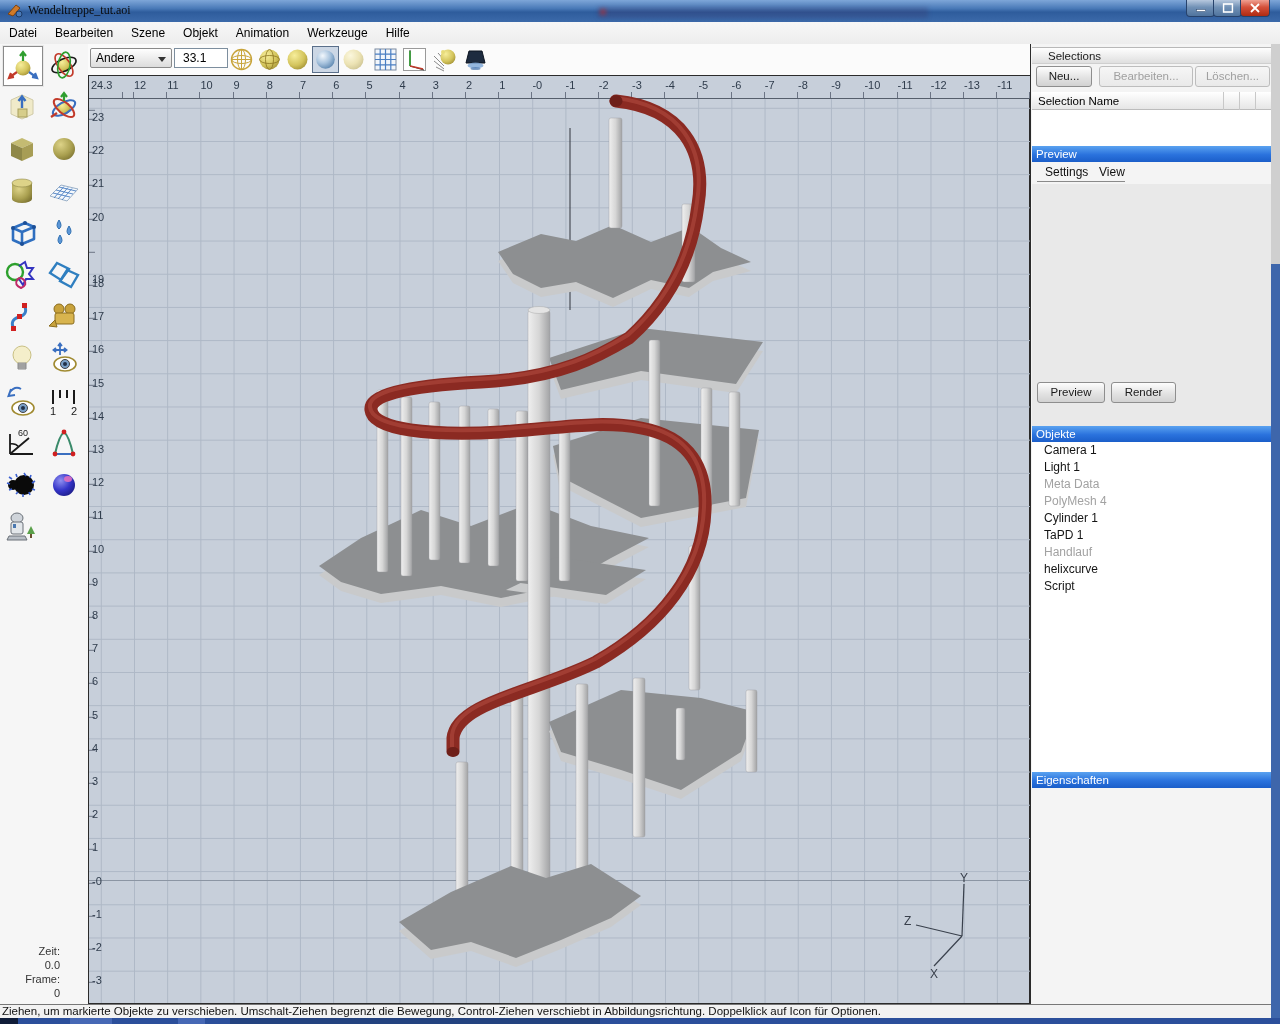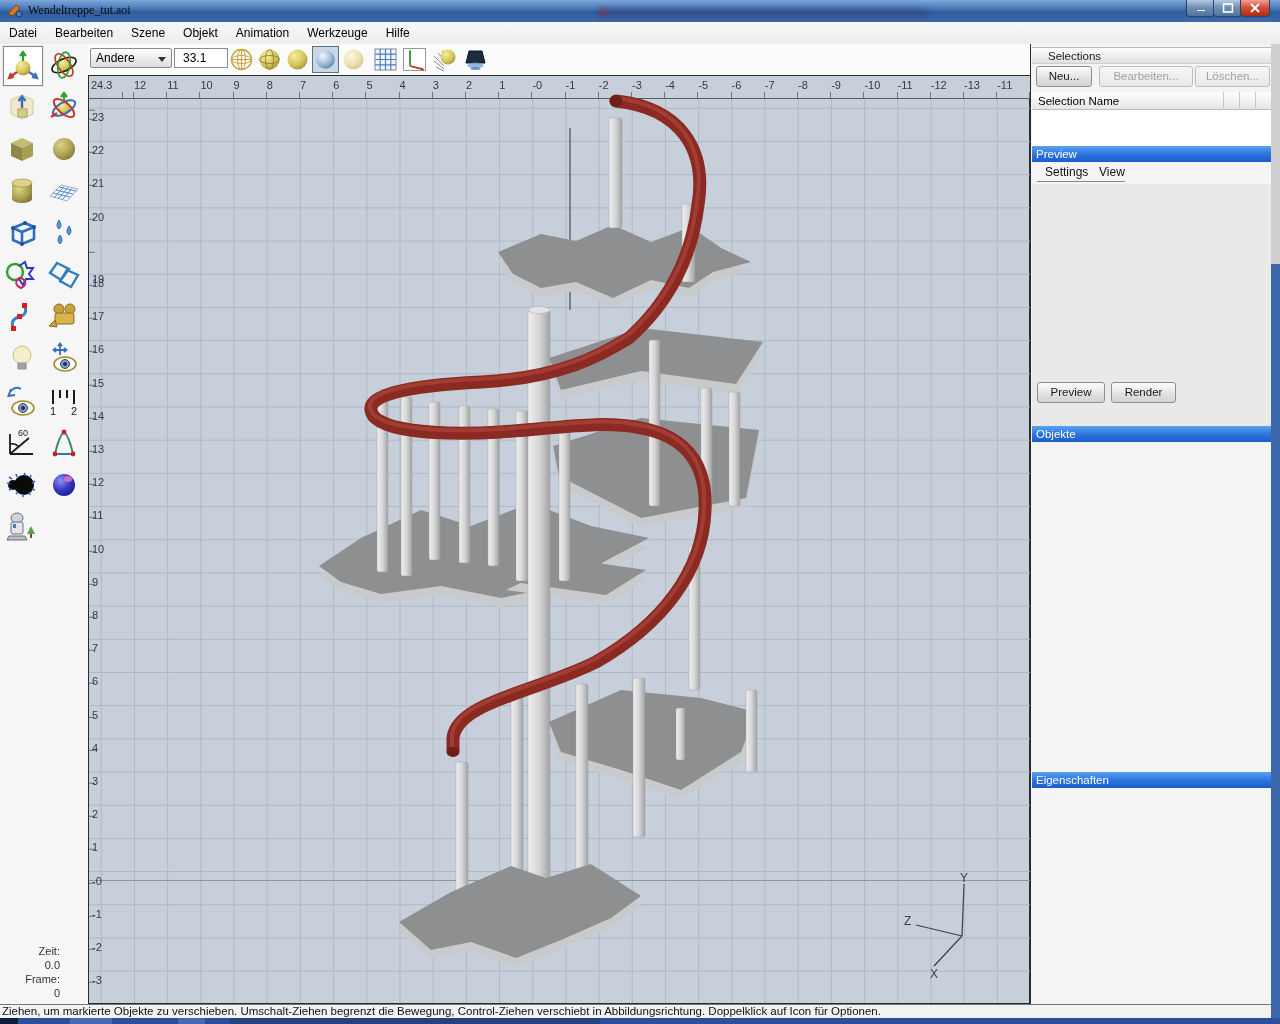--- a/index.html
+++ b/index.html
@@ -559,20 +559,31 @@
 
   <div class="phdr-bl" style="top:102px">Preview</div>
   <span class="tab" style="left:8px;top:119px;position:absolute">Settings</span>
   <span class="tab" style="left:62px;top:119px;position:absolute">View</span>
   <div id="tabline" style="top:137px"></div>
   <div id="previewcanvas"></div>
   <div class="btn" style="left:6px;top:338px;width:68px">Preview</div>
   <div class="btn" style="left:80px;top:338px;width:65px">Render</div>
 
   <div class="phdr-bl" style="top:382px">Objekte</div>
+  <div id="objlist">
+      <div class="objrow">Camera 1</div>
+      <div class="objrow">Light 1</div>
+      <div class="objrow dim">Meta Data</div>
+      <div class="objrow dim">PolyMesh 4</div>
+      <div class="objrow">Cylinder 1</div>
+      <div class="objrow">TaPD 1</div>
+      <div class="objrow dim">Handlauf</div>
+      <div class="objrow">helixcurve</div>
+      <div class="objrow">Script</div>
+    </div>
 
   <div class="phdr-bl" style="top:728px">Eigenschaften</div>
 </div>
 
 <div class="abs" id="statusbar">
   <span>Ziehen, um markierte Objekte zu verschieben. Umschalt-Ziehen begrenzt die Bewegung, Control-Ziehen verschiebt in Abbildungsrichtung. Doppelklick auf Icon für Optionen.</span>
 </div>
 <div class="abs" id="rsliver-top"></div>
 <div class="abs" id="rsliver-bot"></div>
 <div class="abs" id="taskbar">

